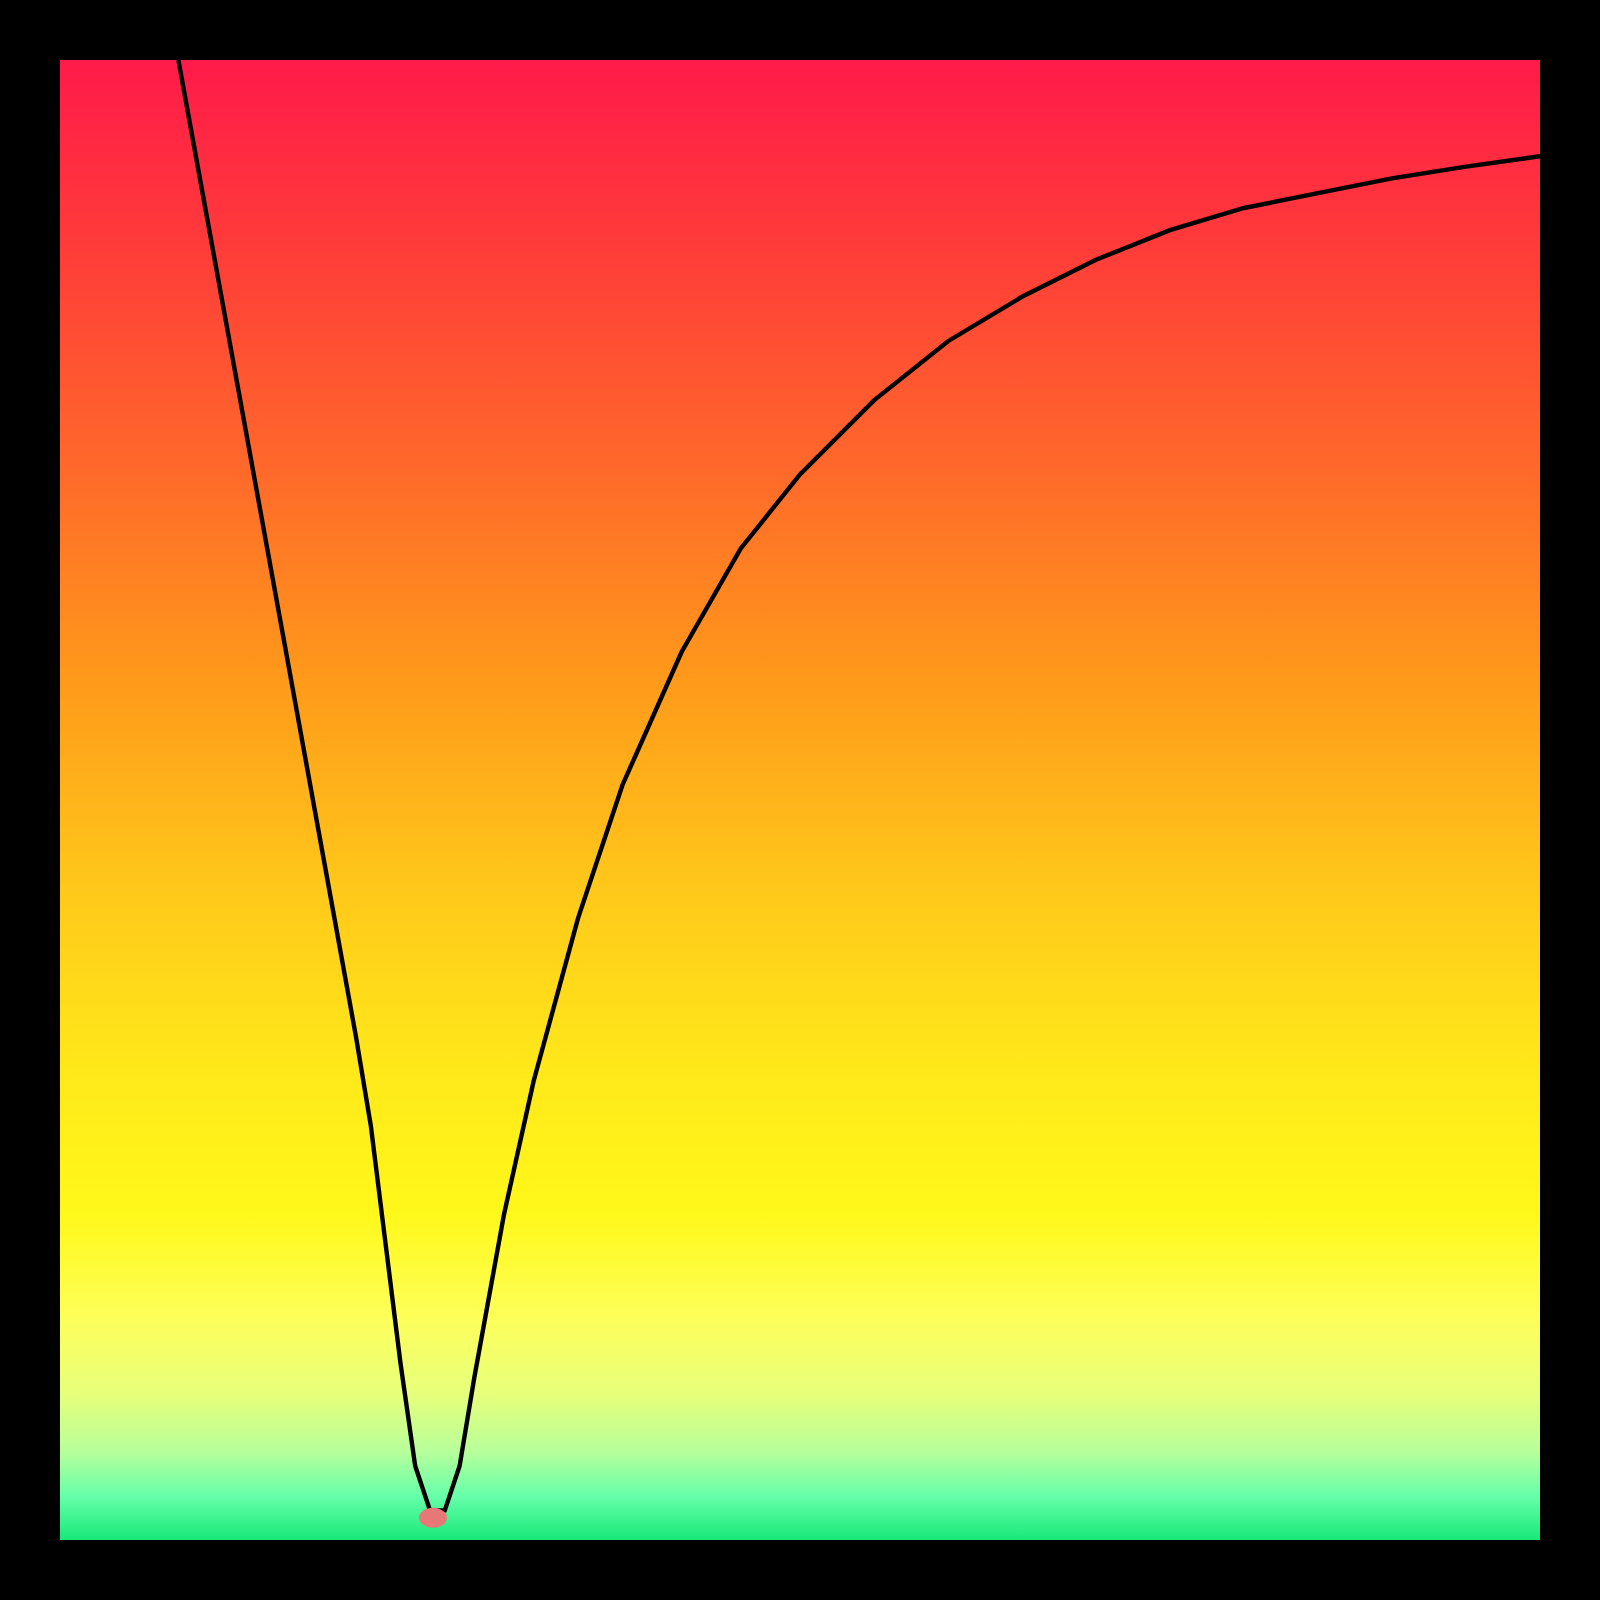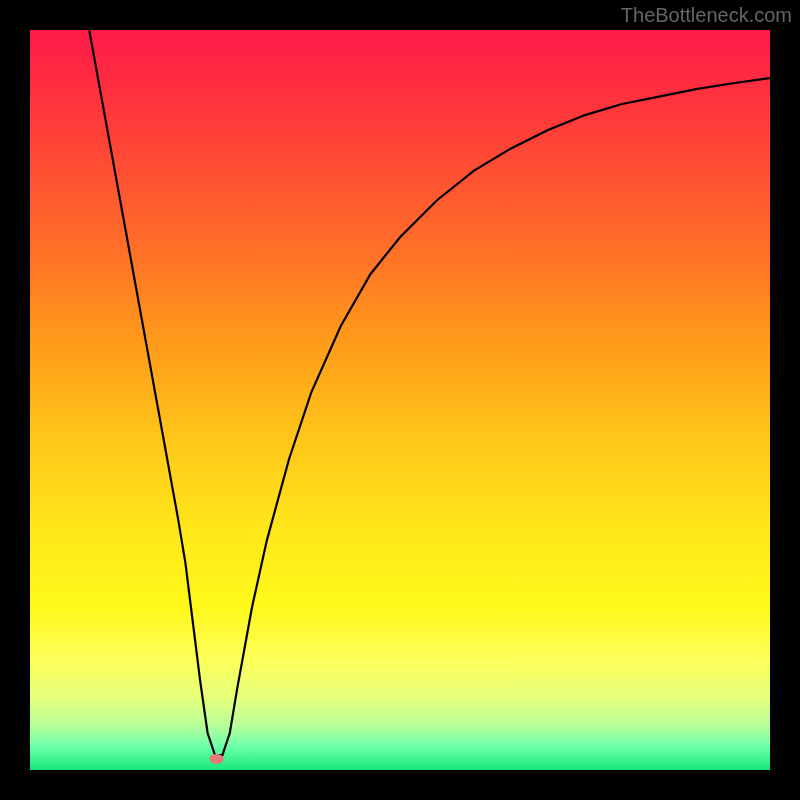--- a/index.html
+++ b/index.html
@@ -59,21 +59,20 @@
     color: #666;
     font-size: 20px;
     font-weight: normal;
     z-index: 10;
   }
 </style>
 </head>
 <body>
 
 <div class="chart-container">
-  <div class="watermark">TheBottleneck.com</div>
 
   <div class="plot-area">
     <div class="gradient-bg"></div>
     <svg class="curve-svg" viewBox="0 0 740 740" preserveAspectRatio="none">
       <path id="curve-path" fill="none" stroke="#000000" stroke-width="2.2" d="M59.20 0.00 L74.00 81.40 L88.80 162.80 L103.60 244.20 L118.40 325.60 L133.20 407.00 L148.00 488.40 L155.40 532.80 L162.80 592.00 L170.20 651.20 L177.60 703.00 L185.00 725.20 L192.40 725.20 L199.80 703.00 L207.20 658.60 L222.00 577.20 L236.80 510.60 L259.00 429.20 L281.20 362.60 L310.80 296.00 L340.40 244.20 L370.00 207.20 L407.00 170.20 L444.00 140.60 L481.00 118.40 L518.00 99.90 L555.00 85.10 L592.00 74.00 L629.00 66.60 L666.00 59.20 L703.00 53.28 L740.00 48.10"></path>
       <ellipse id="marker-dot" rx="7" ry="5" fill="#e87878" cx="186.48" cy="728.90"></ellipse>
     </svg>
   </div>
 </div>
 

